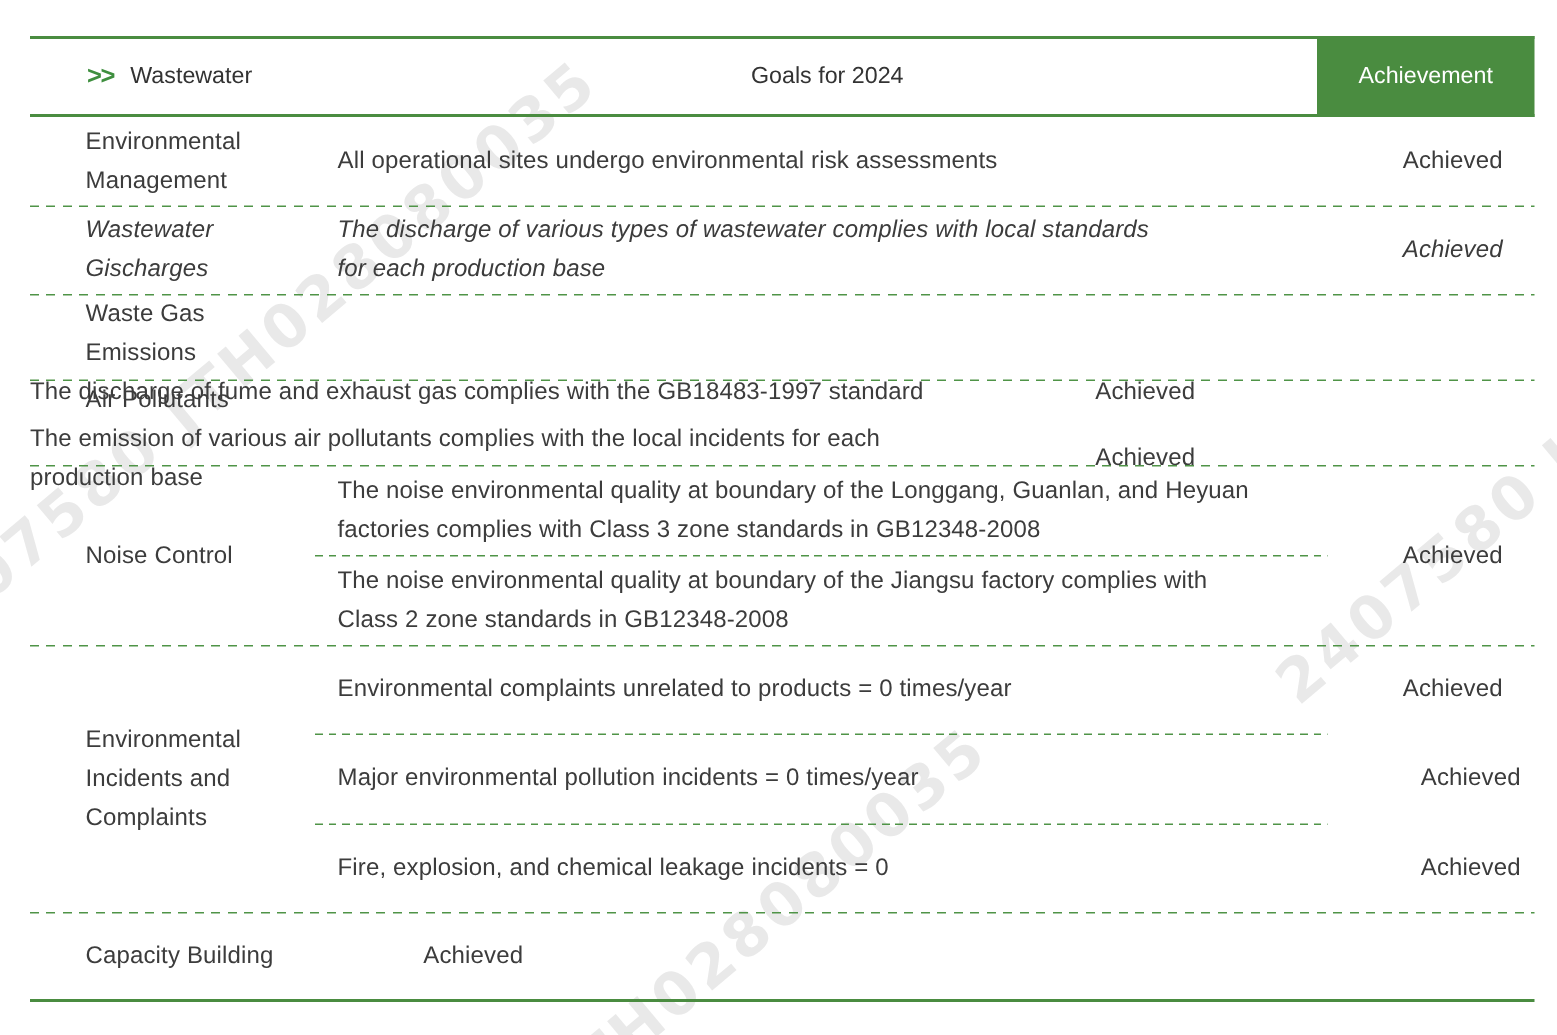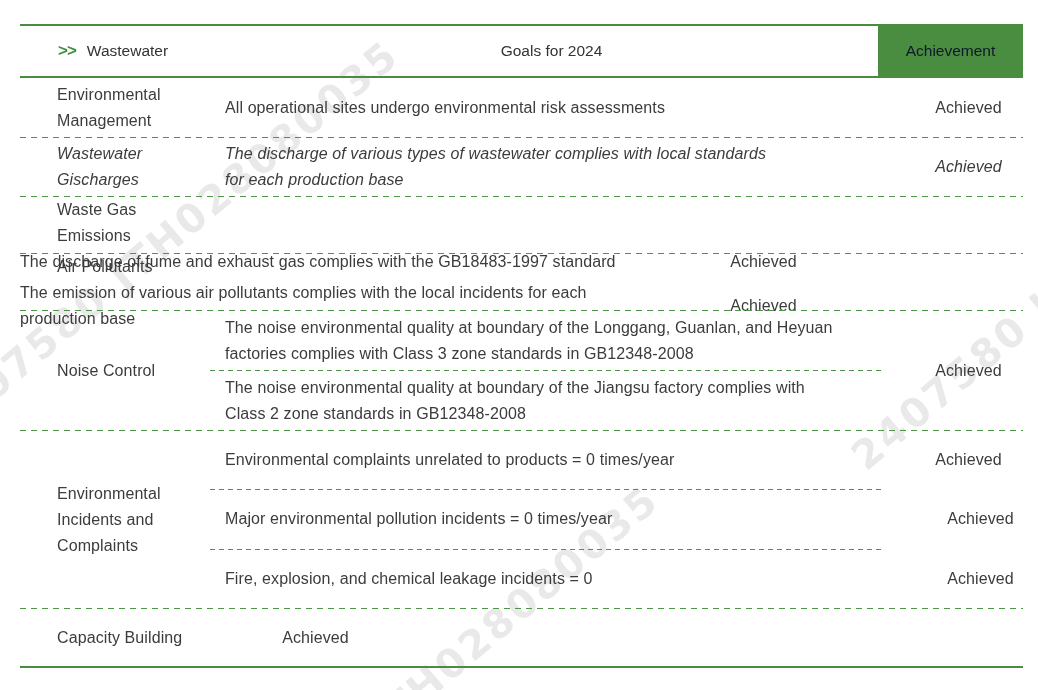--- a/index.html
+++ b/index.html
@@ -68,21 +68,21 @@
   }
   .th-goals {
     width:653px;
     text-align:center;
   }
   .ach-box {
     position:absolute;
     top:-2px; right:0;
     width:145px; height:54px;
     background:#4a8c40;
-    color:#0f172a;
+    color:#ffffff;
     display:flex;
     align-items:center;
     justify-content:center;
     font-size:15.5px;
   }
 
   .tbody {
     display:flex;
     flex-direction:column;
     border-bottom:2px solid #4a8c40;

